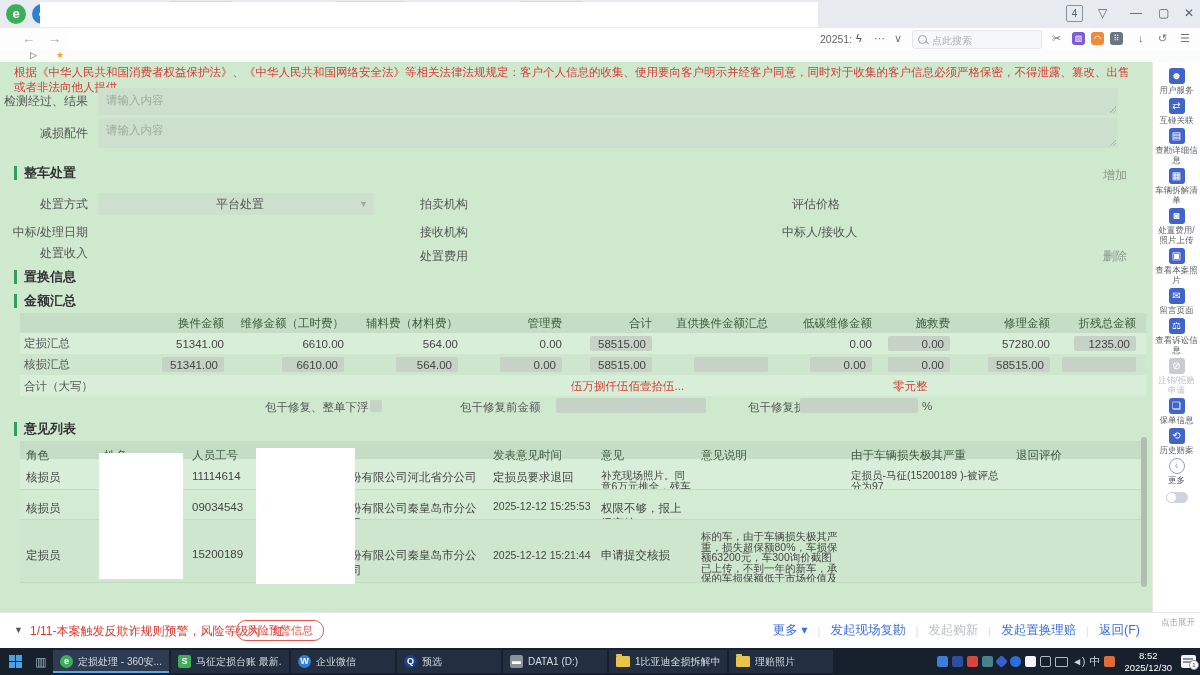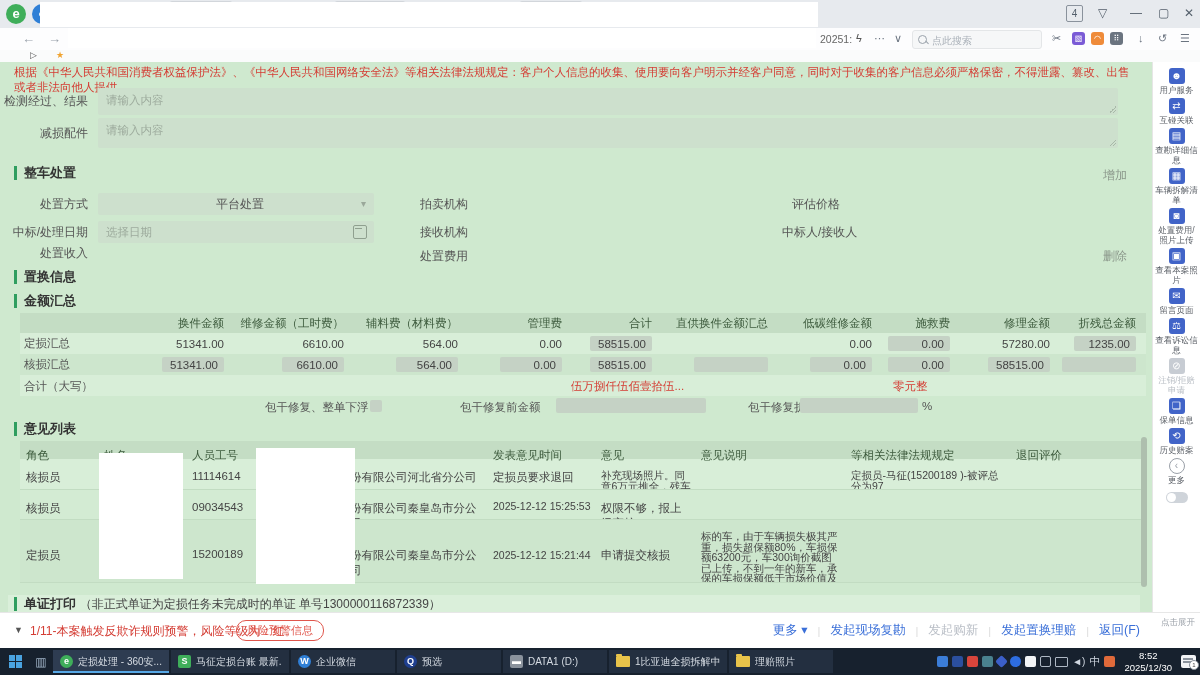--- a/index.html
+++ b/index.html
@@ -198,24 +198,20 @@
 
     <div class="flabel" style="top:134px;">处置方式</div>
     <div class="sel" style="top:131px;">
       <span>平台处置</span>
       <span class="caret">▾</span>
     </div>
     <div class="f2label" style="left:420px;top:134px;">拍卖机构</div>
     <div class="f2label" style="left:792px;top:134px;">评估价格</div>
 
     <div class="flabel" style="top:162px;">中标/处理日期</div>
-    <div class="dateinput" style="top:159px;">
-      <span>选择日期</span>
-      <span class="cal-ic"></span>
-    </div>
     <div class="f2label" style="left:420px;top:162px;">接收机构</div>
     <div class="f2label" style="left:782px;top:162px;">中标人/接收人</div>
 
     <div class="flabel" style="top:183px;">处置收入</div>
     <div class="f2label" style="left:420px;top:186px;">处置费用</div>
     <div class="link-gray" style="left:1103px;top:186px;">删除</div>
 
     <div class="sec-title" style="top:208px;">置换信息</div>
 
     <div class="sec-title" style="top:232px;">金额汇总</div>
@@ -281,21 +277,21 @@
 
     <div class="op-table">
       <div class="op-row op-head">
         <div class="op-cell">角色</div>
         <div class="op-cell">姓名</div>
         <div class="op-cell">人员工号</div>
         <div class="op-cell">机构</div>
         <div class="op-cell">发表意见时间</div>
         <div class="op-cell">意见</div>
         <div class="op-cell">意见说明</div>
-        <div class="op-cell">等相关法律法规规定</div>
+        <div class="op-cell">由于车辆损失极其严重</div>
         <div class="op-cell">退回评价</div>
       </div>
       <div class="op-row op-r op-r1">
         <div class="op-cell">核损员</div>
         <div class="op-cell"></div>
         <div class="op-cell">11114614</div>
         <div class="op-cell op-org">份有限公司河北省分公司</div>
         <div class="op-cell">定损员要求退回</div>
         <div class="op-cell op-note">补充现场照片。同意6万元推全，残车拍卖。</div>
         <div class="op-cell"></div>
@@ -321,26 +317,20 @@
         <div class="op-cell" style="padding-top:20px;">申请提交核损</div>
         <div class="op-cell op-note">标的车，由于车辆损失极其严重，损失超保额80%，车损保额63200元，车300询价截图已上传，不到一年的新车，承保的车损保额低于市场价值及标的新车购置价，协商保额降至60000元，全损走拍卖流程</div>
         <div class="op-cell"></div>
         <div class="op-cell op-note"></div>
       </div>
     </div>
 
     <div class="white-redact" style="left:99px;top:391px;width:84px;height:126px;"></div>
     <div class="white-redact" style="left:256px;top:386px;width:99px;height:136px;"></div>
 
-    <div class="doc-bar">
-      <div class="sec-title" style="top:2px;left:6px;">
-        <span>单证打印</span>
-        <span style="font-weight:normal;font-size:12px;color:#444;">（非正式单证为定损任务未完成时的单证 单号1300000116872339）</span>
-      </div>
-    </div>
 
     <div class="scroll-thumb"></div>
 
     <div id="side">
       <div class="side-item">
         <div class="side-ic">☻</div>
         <div class="side-lb">用户服务</div>
       </div>
       <div class="side-item">
         <div class="side-ic">⇄</div>

